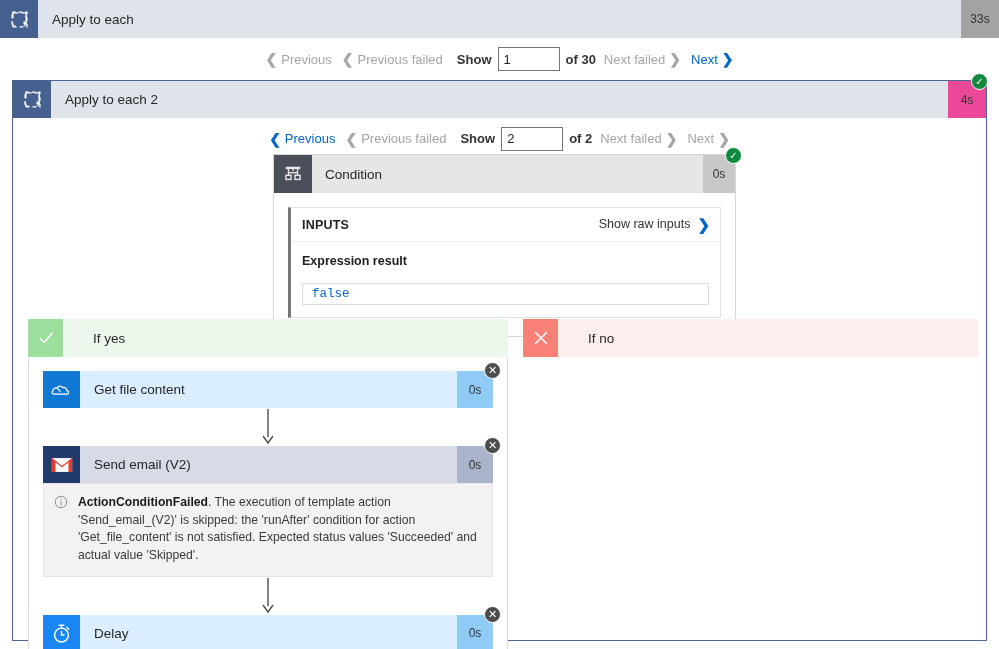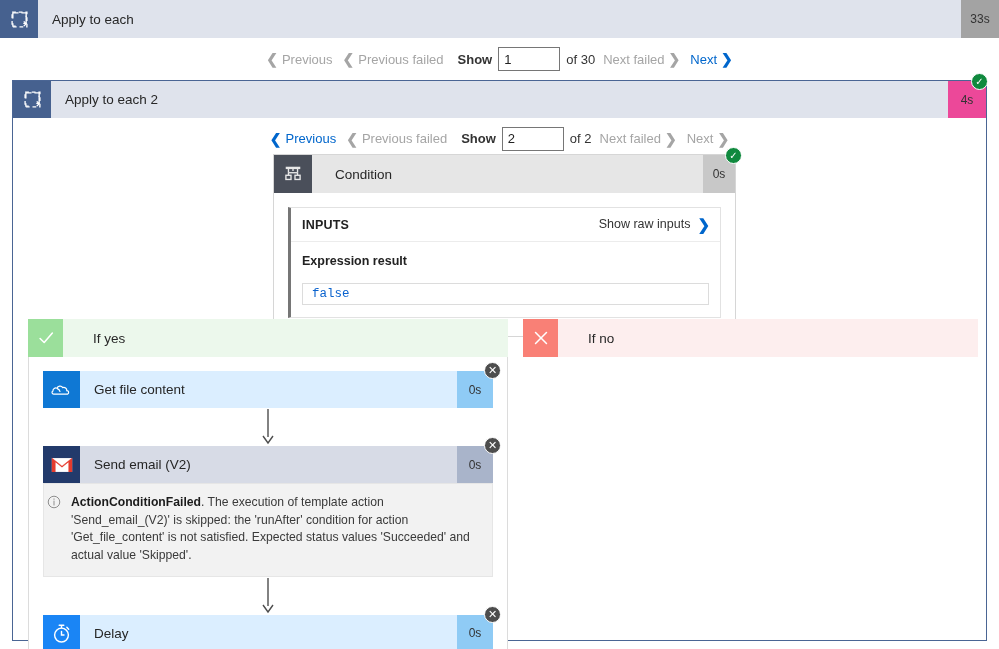--- a/index.html
+++ b/index.html
@@ -62,21 +62,21 @@
   .pg-input {
     width: 62px; height: 24px;
     border: 1px solid #767676;
     background: #fff;
     font-family: "Liberation Sans", sans-serif;
     font-size: 13px;
     color: #222;
     padding: 0 5px;
     outline: none;
   }
-  .pg-of { color: #333; font-weight: 400; white-space: nowrap; }
+  .pg-of { color: #333; font-weight: 700; white-space: nowrap; }
 
   
   .inner-scope {
     position: absolute;
     left: 12px; top: 80px;
     width: 975px; height: 561px;
     border: 1px solid #4a6594;
     background: #fff;
   }
   .inner-scope .scope-header { height: 37px; background:#dfe3ec; }
@@ -109,21 +109,21 @@
     background: #e6e6e6;
     position: relative;
   }
   .cond-icon {
     width: 38px; min-width:38px;
     background: #4a4f5a;
     display:flex; align-items:center; justify-content:center;
   }
   .cond-title {
     flex:1; display:flex; align-items:center;
-    padding-left: 23px; font-size: 13.5px; color:#272727;
+    padding-left: 13px; font-size: 13.5px; color:#272727;
   }
   .cond-dur {
     width: 32px; min-width:32px;
     background:#c8c8c8;
     display:flex; align-items:center; justify-content:center;
     font-size: 12px; color:#333;
   }
   .cond-body { padding: 14px 14px 18px 14px; }
   .inputs-box {
     border: 1px solid #e2e2e2;
@@ -201,21 +201,21 @@
     display:flex; align-items:center; justify-content:center;
     font-size:11px; line-height:1;
     border: 1.5px solid #fff;
     z-index: 5;
   }
 
   .msg-box {
     background:#f2f2f2;
     border: 1px solid #e6e6e6;
     display:flex; gap: 9px;
-    padding: 10px 14px 11px 3px;
+    padding: 10px 14px 11px 10px;
     font-size: 12.2px;
     color:#3a3a3a;
     line-height: 1.45;
   }
   .msg-icon { width:15px; min-width:15px; padding-top:1px; }
   .msg-text b { color:#1b1b1b; }
 
   .connector { height: 38px; display:flex; align-items:center; justify-content:center; }
 
   .tiny-top {

